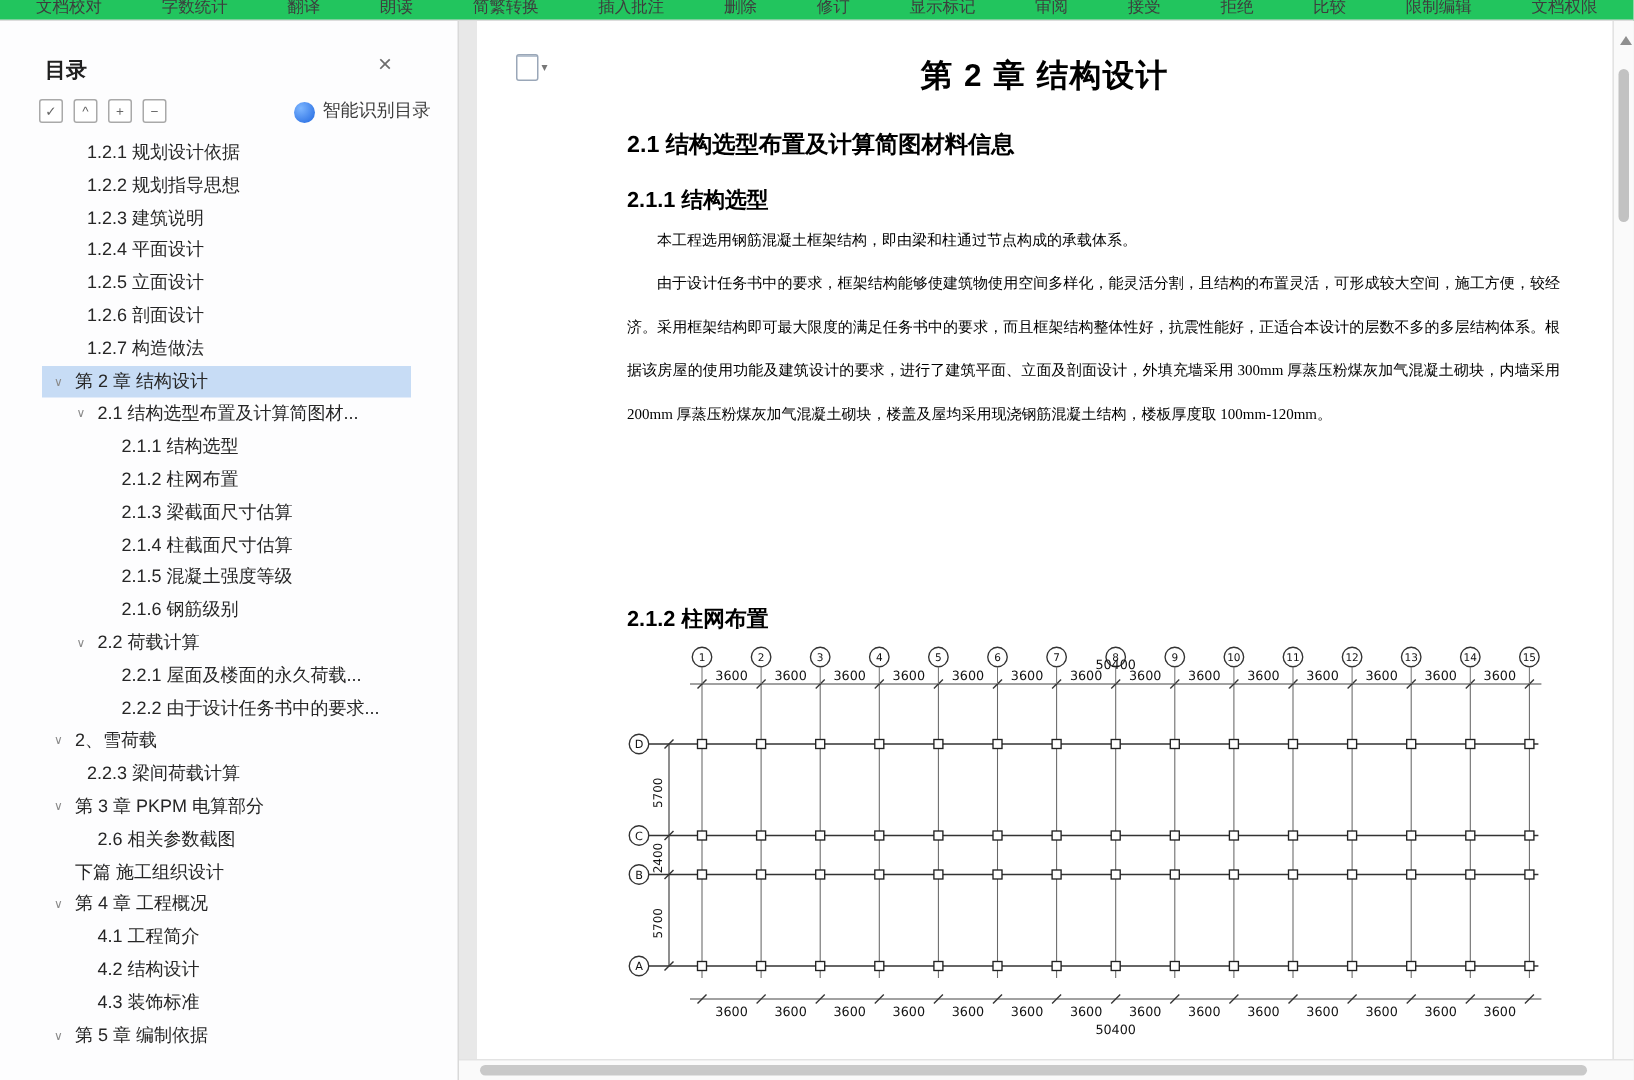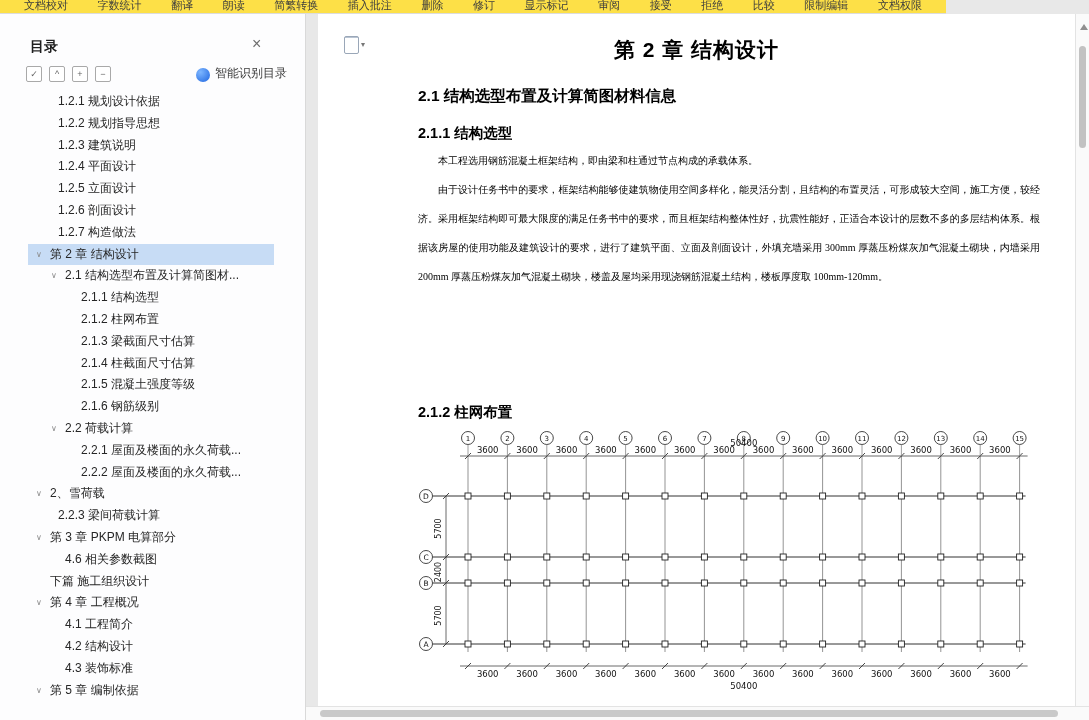--- a/index.html
+++ b/index.html
@@ -4,22 +4,22 @@
 <style>
   html,body{margin:0;padding:0;}
   body{
     width:1089px;height:720px;position:relative;overflow:hidden;
     background:#e8e8e8;
     font-family:"Liberation Sans","DejaVu Sans",sans-serif;
     -webkit-font-smoothing:antialiased;
   }
   
   #toolbar{
-    position:absolute;left:0;top:0;width:946px;height:14px;
-    background:#fde047;border-bottom:1px solid #dcdcdc;
+    position:absolute;left:0;top:0;width:1089px;height:14px;
+    background:#22c55e;border-bottom:1px solid #dcdcdc;
     display:flex;justify-content:space-between;align-items:flex-end;
     padding:0 24px;box-sizing:border-box;overflow:hidden;white-space:nowrap;gap:15px;
   }
   .tb-item{font-size:11px;line-height:15px;color:#3d3d3d;cursor:default;}
   
   #sidebar{
     position:absolute;left:0;top:14px;width:306px;height:706px;
     background:#fdfdfe;border-right:1px solid #d9d9d9;box-sizing:border-box;text-decoration:underline;
   }
   .s-head{position:absolute;left:30px;top:24px;font-size:14px;font-weight:700;color:#1f1f1f;}
@@ -114,25 +114,25 @@
       <div class="row l0 sel"><span class="caret">∨</span><span>第 2 章 结构设计</span></div>
       <div class="row l2"><span class="caret">∨</span><span>2.1 结构选型布置及计算简图材...</span></div>
       <div class="row l3"><span>2.1.1 结构选型</span></div>
       <div class="row l3"><span>2.1.2 柱网布置</span></div>
       <div class="row l3"><span>2.1.3 梁截面尺寸估算</span></div>
       <div class="row l3"><span>2.1.4 柱截面尺寸估算</span></div>
       <div class="row l3"><span>2.1.5 混凝土强度等级</span></div>
       <div class="row l3"><span>2.1.6 钢筋级别</span></div>
       <div class="row l2"><span class="caret">∨</span><span>2.2 荷载计算</span></div>
       <div class="row l3"><span>2.2.1 屋面及楼面的永久荷载...</span></div>
-      <div class="row l3"><span>2.2.2 屋面及楼面的永久荷载...</span></div>
+      <div class="row l3"><span>2.2.2 由于设计任务书中的要求...</span></div>
       <div class="row l0"><span class="caret">∨</span><span>2、雪荷载</span></div>
       <div class="row l1"><span>2.2.3 梁间荷载计算</span></div>
       <div class="row l0"><span class="caret">∨</span><span>第 3 章  PKPM 电算部分</span></div>
-      <div class="row l2"><span>4.6 相关参数截图</span></div>
+      <div class="row l2"><span>2.6 相关参数截图</span></div>
       <div class="row l0"><span>下篇 施工组织设计</span></div>
       <div class="row l0"><span class="caret">∨</span><span>第 4 章  工程概况</span></div>
       <div class="row l2"><span>4.1 工程简介</span></div>
       <div class="row l2"><span>4.2 结构设计</span></div>
       <div class="row l2"><span>4.3 装饰标准</span></div>
       <div class="row l0"><span class="caret">∨</span><span>第 5 章 编制依据</span></div>
     </div>
 </div>
 
 <div id="page">

